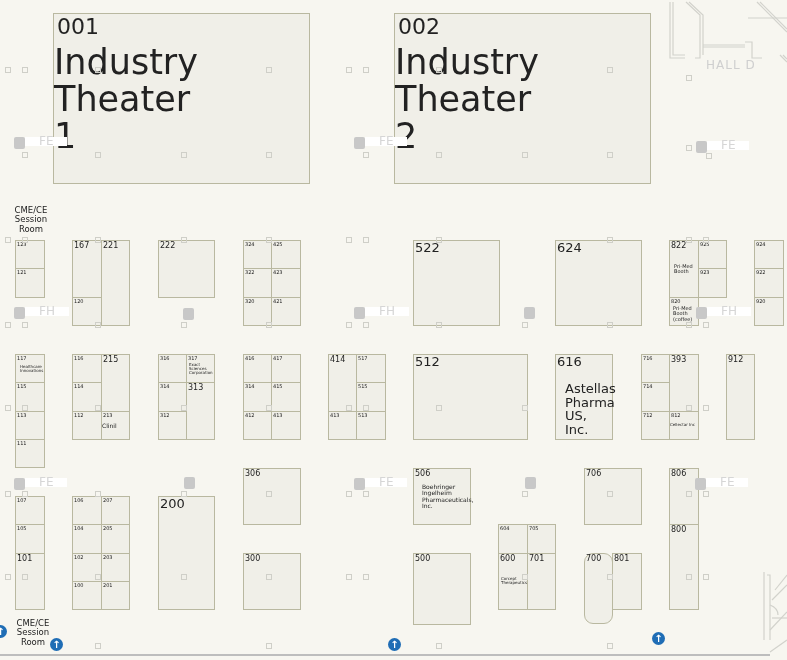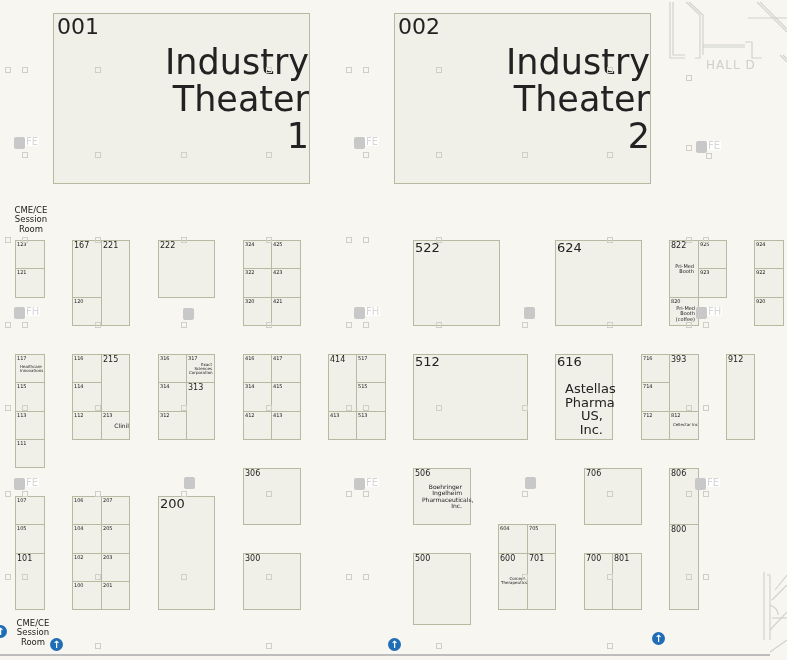--- a/index.html
+++ b/index.html
@@ -4,25 +4,25 @@
 <style>
   html,body{margin:0;padding:0;}
   body{width:787px;height:660px;background:#f7f6f0;position:relative;overflow:hidden;font-family:"DejaVu Sans","Liberation Sans",sans-serif;color:#222;}
   .map{position:absolute;left:0;top:0;width:787px;height:660px;}
   .booth{position:absolute;box-sizing:border-box;background:#f0efe8;border:1px solid #b9b8a0;cursor:pointer;}
   .booth .num{position:absolute;left:1px;top:0;line-height:1;color:#222;white-space:nowrap;}
   .booth .num.tiny{font-size:5px;top:1px;}
   .booth .num.sm{font-size:8px;top:1px;}
   .booth .num.lg{font-size:13px;}
   .booth .num.xl{font-size:22px;}
-  .booth .co{position:absolute;left:0;right:0;text-align:right;line-height:1.05;color:#222;}
+  .booth .co{position:absolute;left:0;right:0;text-align:left;line-height:1.05;color:#222;}
   .theater .co{font-size:35px;line-height:1.05;}
   .marker{position:absolute;width:6px;height:6px;border:1px solid #cfcfc8;box-sizing:border-box;background:transparent;}
   .fe{position:absolute;width:11px;height:12px;background:#c8c8c8;border-radius:2px;}
-  .fe-label{position:absolute;font-size:10px;color:#d6d6d6;background:#fff;padding:0 1px;line-height:9px;}
+  .fe-label{position:absolute;font-size:12px;color:#d6d6d6;background:#fff;padding:0 14px;line-height:9px;}
   .label{position:absolute;font-size:8.5px;text-align:center;line-height:1.1;color:#222;}
   .hall-label{position:absolute;font-size:12px;color:#cfcfcf;letter-spacing:1px;}
   .exit{position:absolute;width:13px;height:13px;border-radius:50%;background:#1f6db5;color:#fff;font-size:10px;line-height:13px;text-align:center;font-weight:bold;}
   .floor-edge{position:absolute;left:0;top:654px;width:770px;height:2px;background:#bdbdbd;}
   svg.walls{position:absolute;left:0;top:0;}
 </style>
 </head>
 <body>
 
 <div class="map">
@@ -332,21 +332,21 @@
     <span class="num sm">600</span>
     <div class="co" style="top:23px;font-size:4px;padding:0 2px;">Corcept Therapeutics</div>
   </div>
   <div class="booth" style="left:527px;top:553px;width:29px;height:57px;">
       <span class="num sm">701</span>
     </div>
 
   <div class="booth" style="left:584px;top:468px;width:58px;height:57px;">
       <span class="num sm">706</span>
     </div>
-  <div class="booth" style="left:584px;top:553px;width:29px;height:57px;">
+  <div class="booth" style="left:584px;top:553px;width:29px;height:71px;border-radius:9px;">
       <span class="num sm">700</span>
     </div>
   <div class="booth" style="left:612px;top:553px;width:30px;height:57px;">
       <span class="num sm">801</span>
     </div>
 
   <div class="booth" style="left:669px;top:468px;width:30px;height:57px;">
       <span class="num sm">806</span>
     </div>
   <div class="booth" style="left:669px;top:524px;width:30px;height:86px;">

